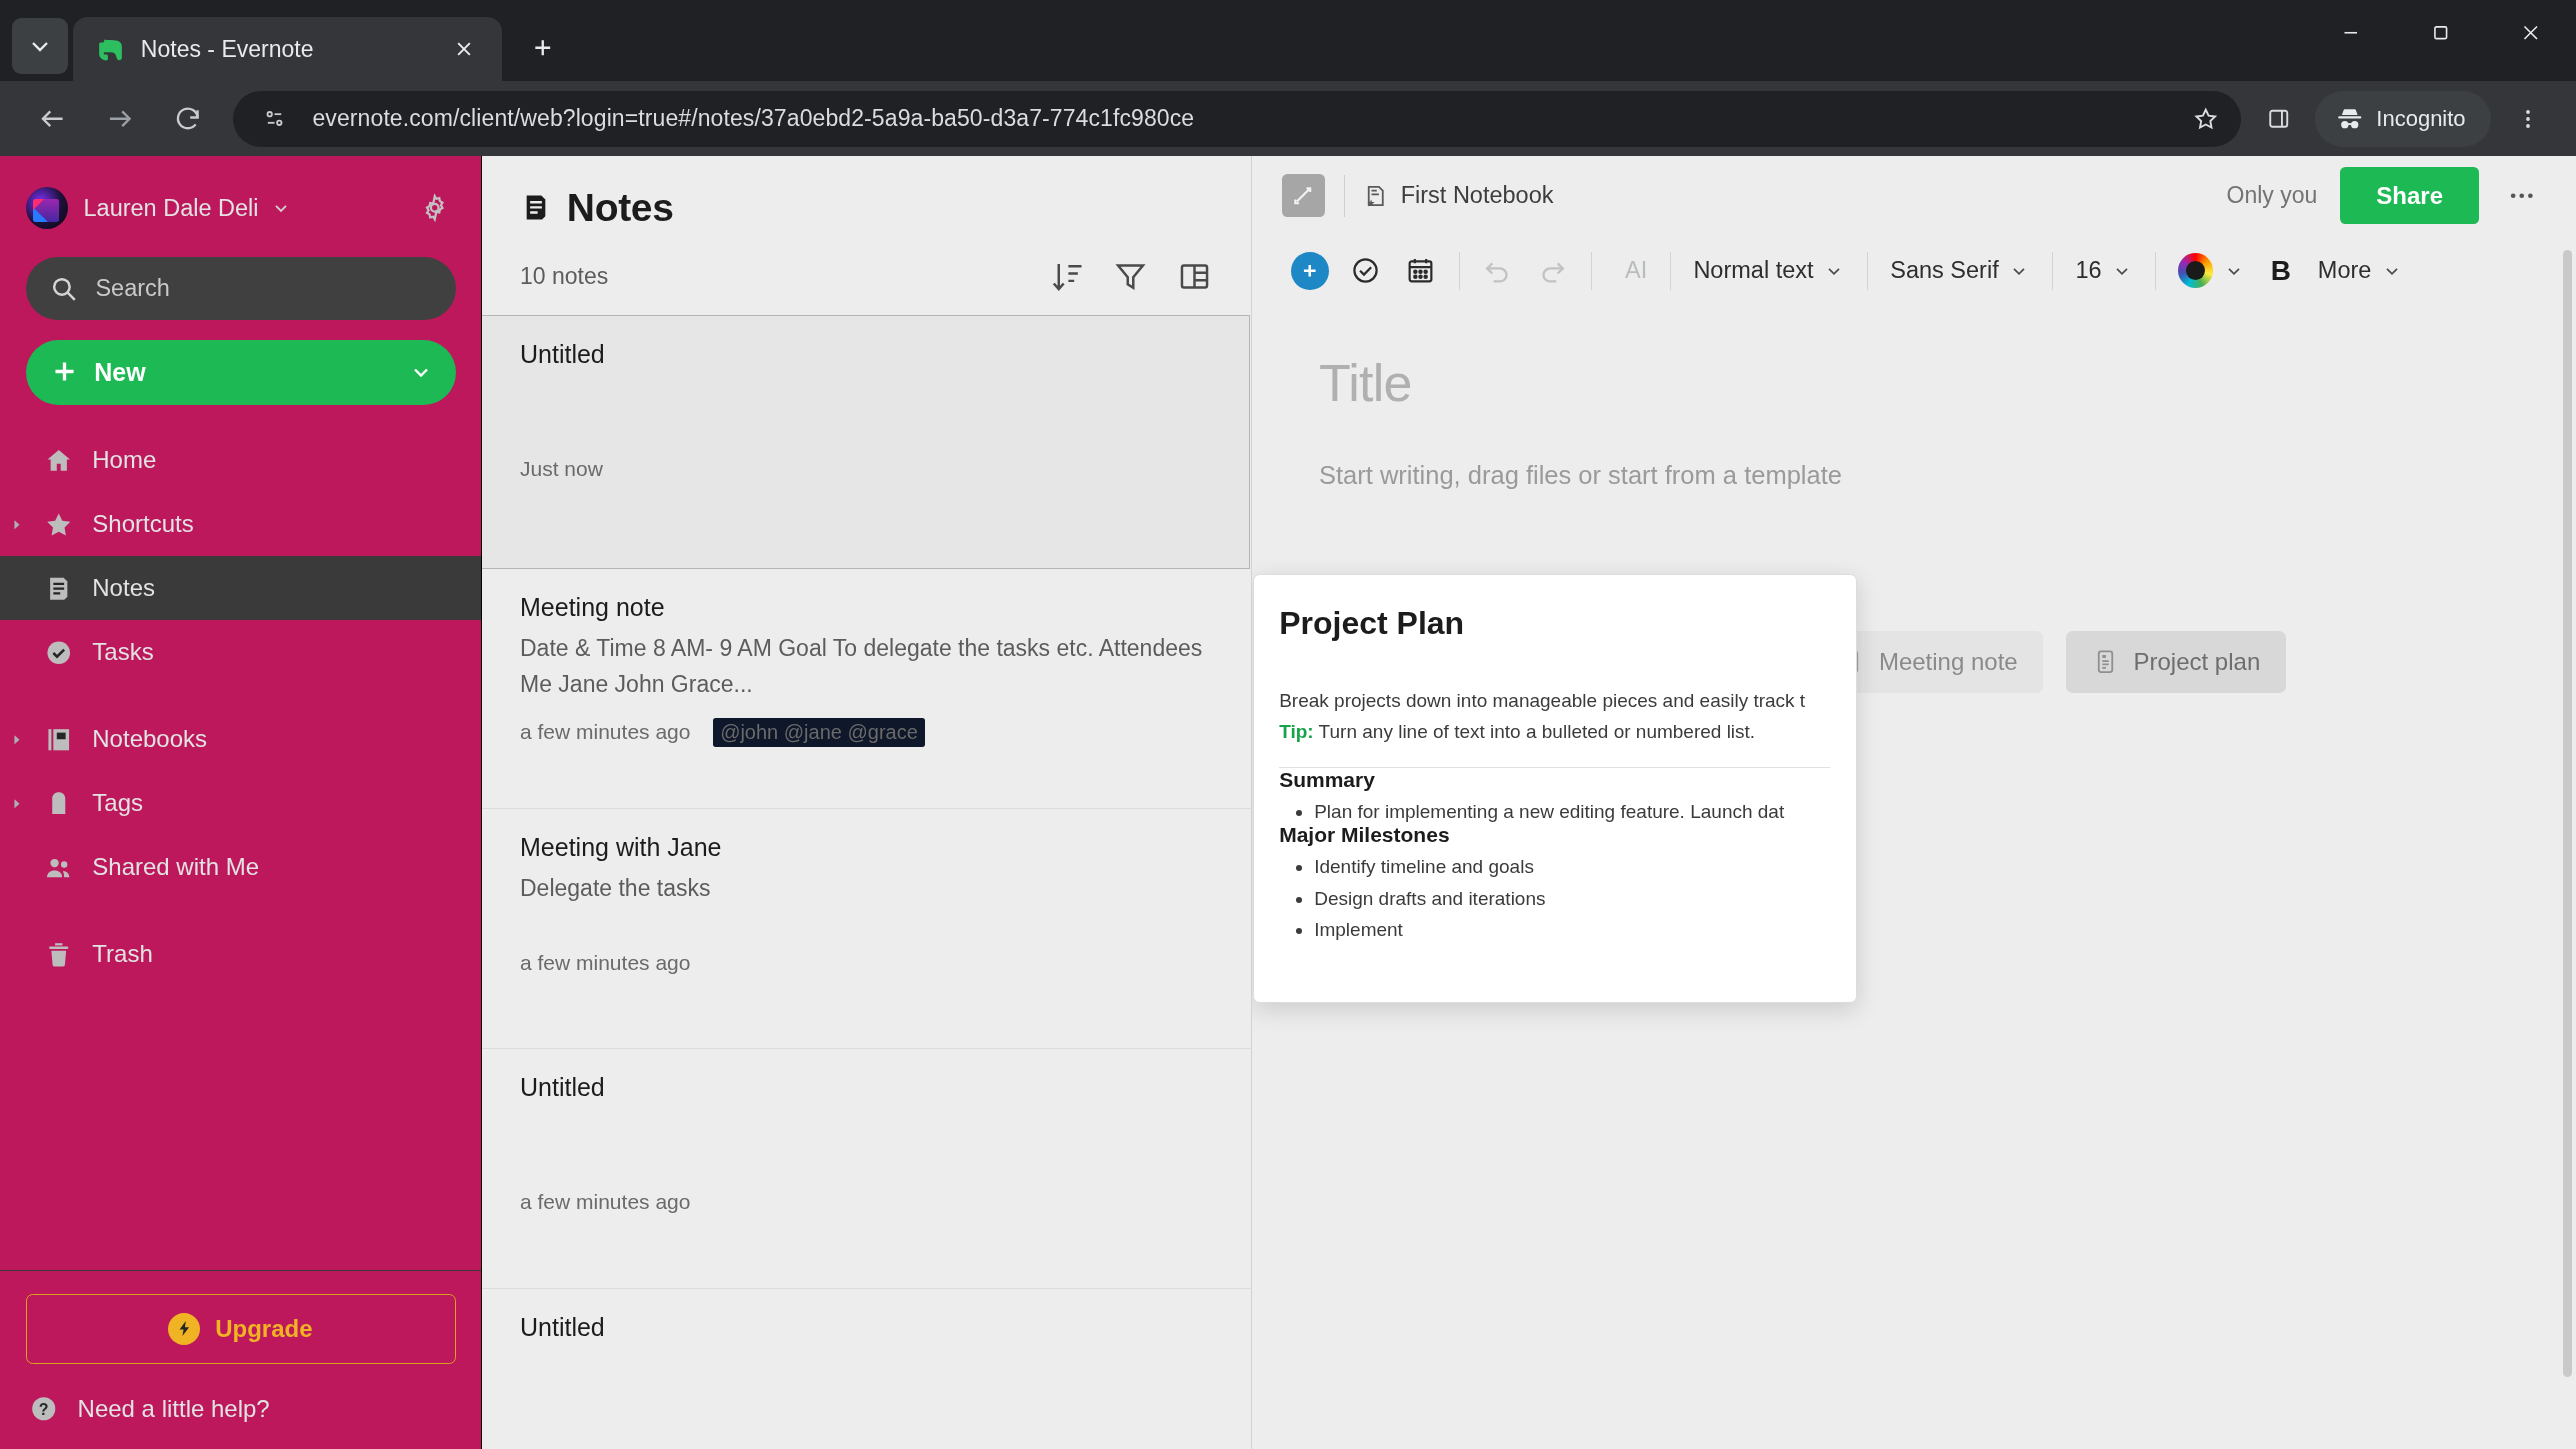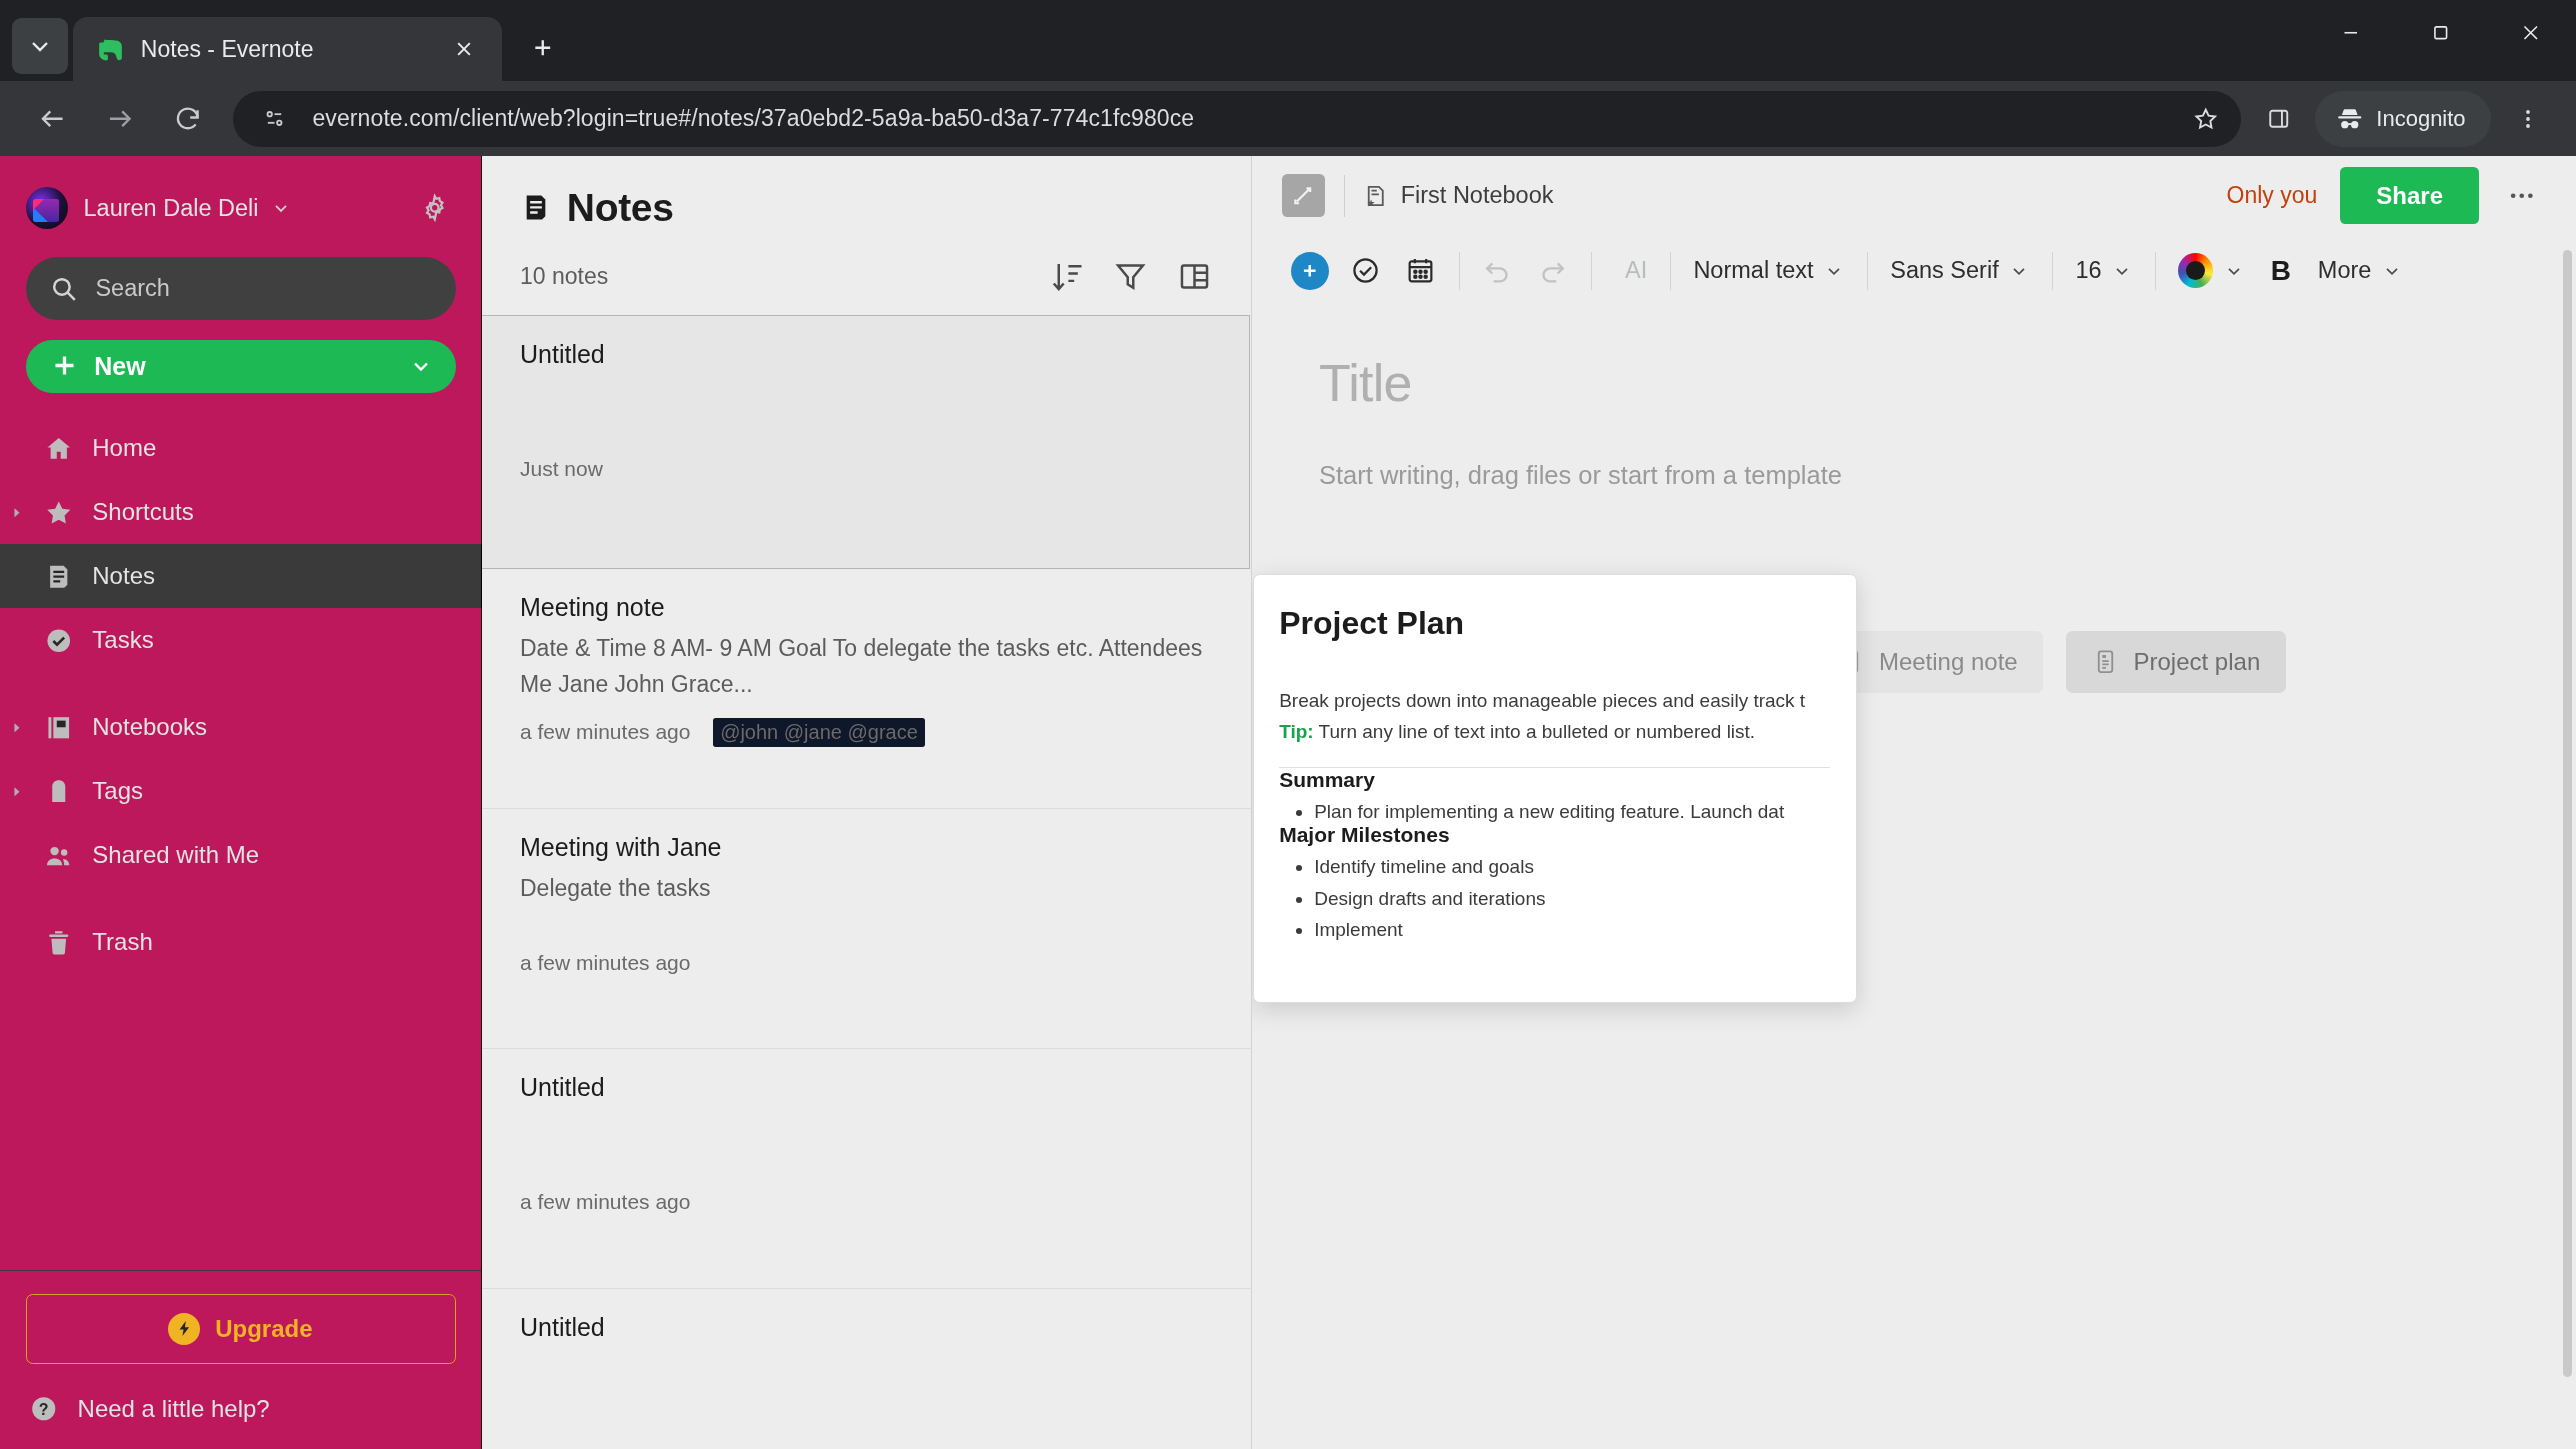--- a/index.html
+++ b/index.html
@@ -92,21 +92,21 @@
   .gear svg{width:29.5px;height:29.5px;}
 
   .search {
     margin: 17.4px 25.5px 0 25.5px; height: 63px; background:#404040; border-radius: 32px;
     display:flex; align-items:center; gap: 17.4px; padding: 0 23px;
   }
   .search svg{width:29.5px;height:29.5px;flex:0 0 29.5px;}
   .search .ph { color:#c9c9c9; font-size: 23.5px; }
 
   .newbtn {
-    margin: 20px 25.5px 0 25.5px; height: 53px; background:#1db954; border-radius: 35px;
+    margin: 20px 25.5px 0 25.5px; height: 65px; background:#1db954; border-radius: 35px;
     display:flex; align-items:center; padding: 0 23px; gap: 14.8px; color:#fff;
   }
   .newbtn .plus svg{width:31px;height:31px;}
   .newbtn .lbl { font-size: 25px; font-weight: 700; }
   .newbtn .chev { margin-left:auto; }
   .newbtn .chev svg{width:24px;height:24px;}
 
   .navlist { margin-top: 23px; }
   .navitem {
     height: 64px; display:flex; align-items:center; padding-left: 25.5px; gap: 17.4px; position: relative;
@@ -165,21 +165,21 @@
   
   .editor { flex: 1; background:#ededed; display:flex; flex-direction:column; min-width:0; position:relative; }
   .ed-top { height: 79px; display:flex; align-items:center; padding: 0 34px 0 29.5px; gap: 19px; }
   .expand { width:43px;height:43px;background:#a6a6a6;border-radius:5.4px;display:flex;align-items:center;justify-content:center;flex:0 0 43px;}
   .expand svg{width:25.5px;height:25.5px;}
   .vdiv { width:0.7px; height:42px; background:#cfcfcf; }
   .nbchip { display:flex; align-items:center; gap: 12px; }
   .nbchip svg{width:25.5px;height:28px;}
   .nbchip span { font-size: 23.5px; color:#3d3d3d; }
   .ed-top .rightgrp { margin-left:auto; display:flex; align-items:center; gap: 23px; }
-  .onlyyou { font-size: 23px; color:#c2410c; }
+  .onlyyou { font-size: 23px; color:#737373; }
   .sharebtn { background:#1db954; color:#fff; font-size:24px; font-weight:700; border-radius: 5.4px; padding: 14.8px 36px; }
   .dots3 { width:40px;height:40px;display:flex;align-items:center;justify-content:center; }
   .dots3 svg{width:29.5px;height:29.5px;}
 
   .ed-toolbar { height: 71px; display:flex; align-items:center; padding: 0 29.5px; gap: 0; }
   .tb { height:51px; display:flex; align-items:center; justify-content:center; padding: 0 12px; }
   .tb svg{width:31px;height:31px;}
   .tb.circleadd { padding:0 9.4px; }
   .tb.circleadd .c { width:38px;height:38px;border-radius:50%;background:#1e88c7;display:flex;align-items:center;justify-content:center;}
   .tb.circleadd .c svg{width:21.5px;height:21.5px;}

